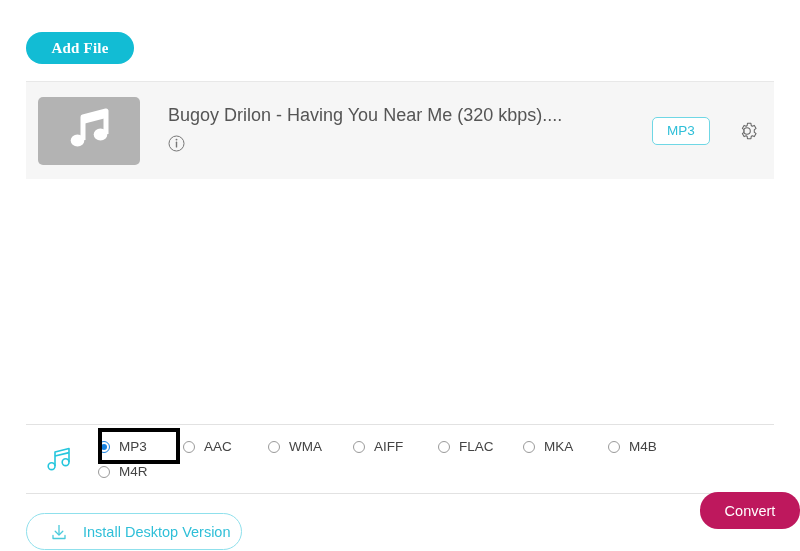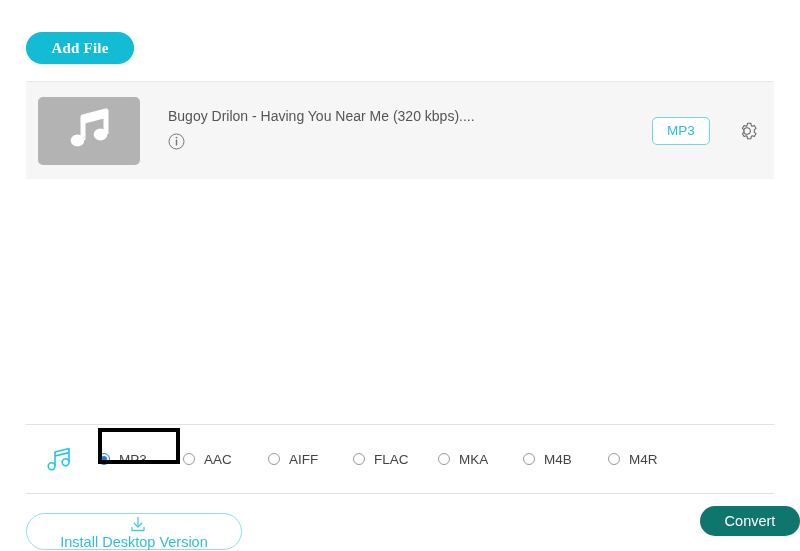--- a/index.html
+++ b/index.html
@@ -63,21 +63,21 @@
     align-items: center;
     justify-content: center;
     flex: 0 0 auto;
   }
   .file-meta {
     margin-left: 28px;
     flex: 1 1 auto;
     min-width: 0;
   }
   .file-title {
-    font-size: 14px;
+    font-size: 18px;
     color: #555555;
     white-space: nowrap;
     overflow: hidden;
     margin-bottom: 9px;
   }
   .info-icon {
     display: inline-block;
     width: 17px;
     height: 17px;
     cursor: pointer;
@@ -196,42 +196,41 @@
     width: 216px;
     height: 37px;
     border: 1px solid #8fe0ec;
     border-radius: 19px;
     background: #ffffff;
     display: flex;
     align-items: center;
     cursor: pointer;
     box-sizing: border-box;
     padding: 0;
-    flex-direction: column;
   }
   .dl-icon {
     width: 20px;
     height: 20px;
     margin-left: 22px;
     margin-right: 14px;
     flex: 0 0 auto;
   }
   .install-label {
     color: #2fbfd8;
     font-size: 14.5px;
   }
   .convert-btn {
     position: absolute;
     left: 700px;
-    top: 506px;
+    top: 492px;
     width: 100px;
-    height: 30px;
+    height: 37px;
     border: none;
     border-radius: 18px;
-    background: #0f766e;
+    background: #be185d;
     color: #ffffff;
     font-size: 14.5px;
     cursor: pointer;
     padding: 0;
     font-family: "Liberation Sans", sans-serif;
   }
 </style>
 </head>
 <body>
 
@@ -288,20 +287,24 @@
     <div class="fmt selected">
       <span class="radio"></span>
       <span>MP3</span>
     </div>
     <div class="fmt">
       <span class="radio"></span>
       <span>AAC</span>
     </div>
     <div class="fmt">
       <span class="radio"></span>
+      <span>WMA</span>
+    </div>
+    <div class="fmt">
+      <span class="radio"></span>
       <span>AIFF</span>
     </div>
     <div class="fmt">
       <span class="radio"></span>
       <span>FLAC</span>
     </div>
 
     <div class="fmt">
       <span class="radio"></span>
       <span>MKA</span>

